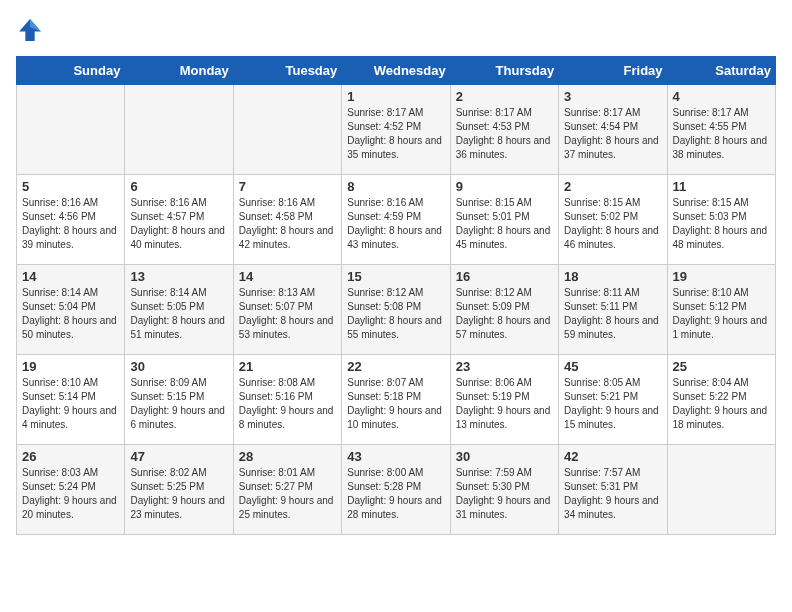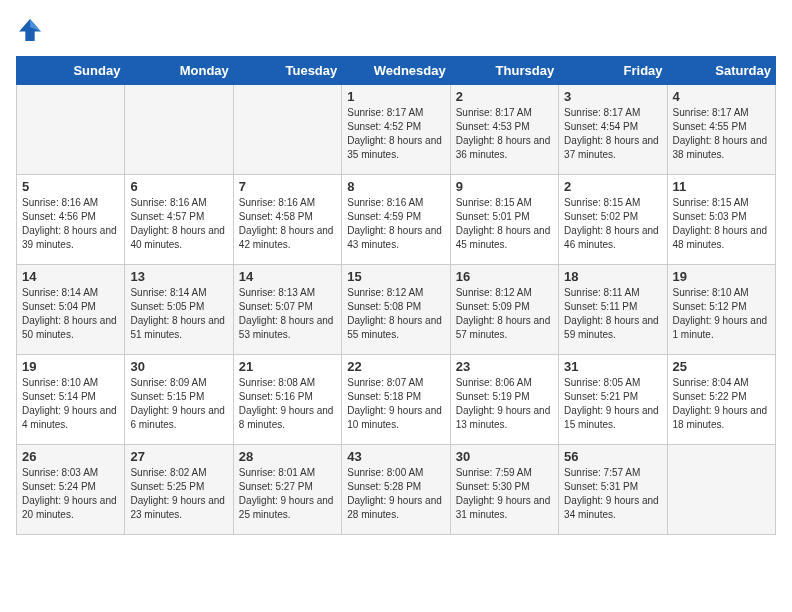--- a/index.html
+++ b/index.html
@@ -226,49 +226,49 @@
         </td>
         <td>
           <span class="day-number">22</span>
           <div class="day-info">Sunrise: 8:07 AM<br>Sunset: 5:18 PM<br>Daylight: 9 hours and 10 minutes.</div>
         </td>
         <td>
           <span class="day-number">23</span>
           <div class="day-info">Sunrise: 8:06 AM<br>Sunset: 5:19 PM<br>Daylight: 9 hours and 13 minutes.</div>
         </td>
         <td>
-          <span class="day-number">31</span>
+          <span class="day-number">45</span>
           <div class="day-info">Sunrise: 8:05 AM<br>Sunset: 5:21 PM<br>Daylight: 9 hours and 15 minutes.</div>
         </td>
         <td>
           <span class="day-number">25</span>
           <div class="day-info">Sunrise: 8:04 AM<br>Sunset: 5:22 PM<br>Daylight: 9 hours and 18 minutes.</div>
         </td>
       </tr>
       <tr class="row-alt">
         <td>
           <span class="day-number">26</span>
           <div class="day-info">Sunrise: 8:03 AM<br>Sunset: 5:24 PM<br>Daylight: 9 hours and 20 minutes.</div>
         </td>
         <td>
-          <span class="day-number">27</span>
+          <span class="day-number">47</span>
           <div class="day-info">Sunrise: 8:02 AM<br>Sunset: 5:25 PM<br>Daylight: 9 hours and 23 minutes.</div>
         </td>
         <td>
           <span class="day-number">28</span>
           <div class="day-info">Sunrise: 8:01 AM<br>Sunset: 5:27 PM<br>Daylight: 9 hours and 25 minutes.</div>
         </td>
         <td>
           <span class="day-number">43</span>
           <div class="day-info">Sunrise: 8:00 AM<br>Sunset: 5:28 PM<br>Daylight: 9 hours and 28 minutes.</div>
         </td>
         <td>
           <span class="day-number">30</span>
           <div class="day-info">Sunrise: 7:59 AM<br>Sunset: 5:30 PM<br>Daylight: 9 hours and 31 minutes.</div>
         </td>
         <td>
-          <span class="day-number">56</span>
+          <span class="day-number">42</span>
           <div class="day-info">Sunrise: 7:57 AM<br>Sunset: 5:31 PM<br>Daylight: 9 hours and 34 minutes.</div>
         </td>
         <td class="empty-cell"></td>
       </tr>
     </tbody>
 </table>
 
 </body></html>

